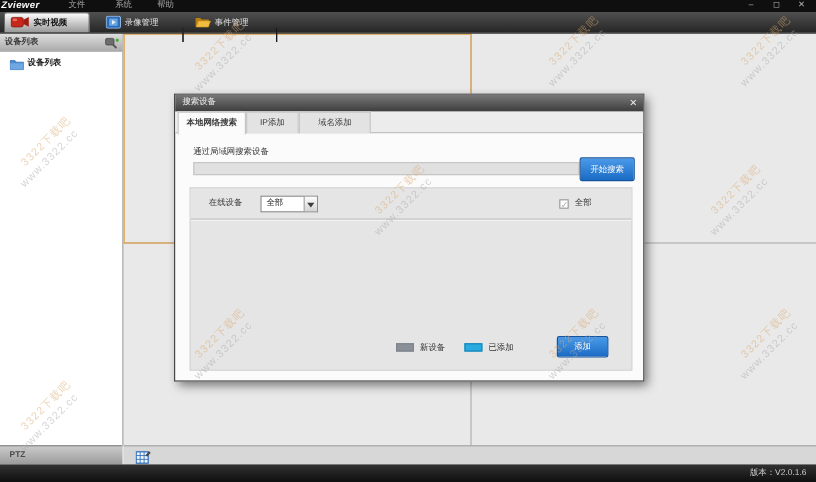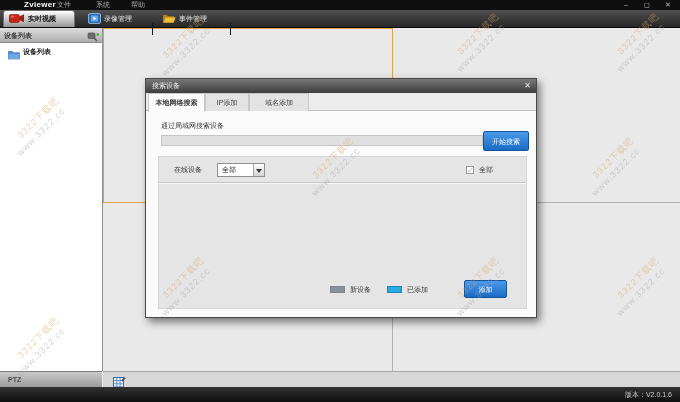--- a/index.html
+++ b/index.html
@@ -3,21 +3,21 @@
 <meta charset="utf-8">
 <style>
   * { margin:0; padding:0; box-sizing:border-box; }
   body { background:#555; font-family:"Liberation Sans", sans-serif; }
   #root { position:relative; width:680px; height:402px; overflow:hidden;
           background:#eaeaea; font-family:"Liberation Sans", sans-serif; }
   .abs { position:absolute; }
 
   
   .titlebar { left:0; top:0; width:680px; height:10px; background:#0f0f0f; z-index:5; }
-  .logo { left:24px; top:0; height:10px; line-height:10px; font-size:8px; font-weight:bold; color:#fdfdfd; letter-spacing:.3px; }
+  .logo { left:1px; top:0; height:10px; line-height:10px; font-size:8px; font-weight:bold; color:#fdfdfd; letter-spacing:.3px;font-style:italic; }
   .menu-item { top:0; height:10px; line-height:10px; font-size:7px; color:#a5a5a5; cursor:default; }
   .winctl { top:0; height:10px; line-height:10px; font-size:7px; color:#b5b5b5; text-align:center; width:12px; }
 
   
   .tabbar { left:0; top:10px; width:680px; height:18px;
             background:linear-gradient(#505050,#262626); border-bottom:1px solid #0a0a0a; z-index:5; }
   .maintab { display:flex; align-items:center; gap:3px; font-size:7px; color:#e2e2e2; cursor:default; }
   .maintab.active { background:linear-gradient(#fefefe,#cfcfcf 45%,#989898);
                     border:1px solid #6f6f6f; border-bottom:none; border-radius:3px 3px 0 0;
                     color:#161616; font-weight:bold; }

